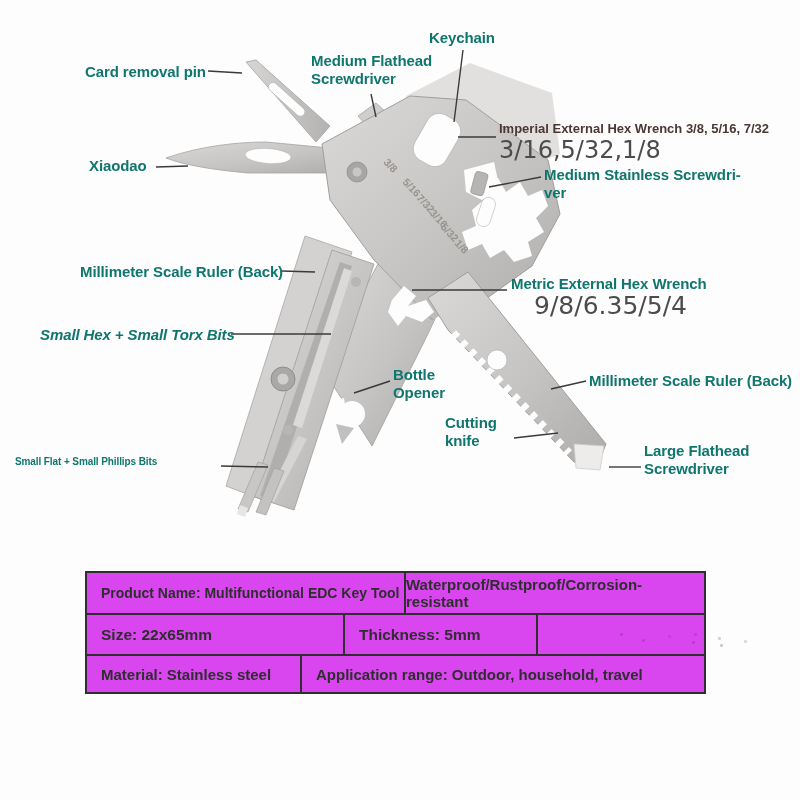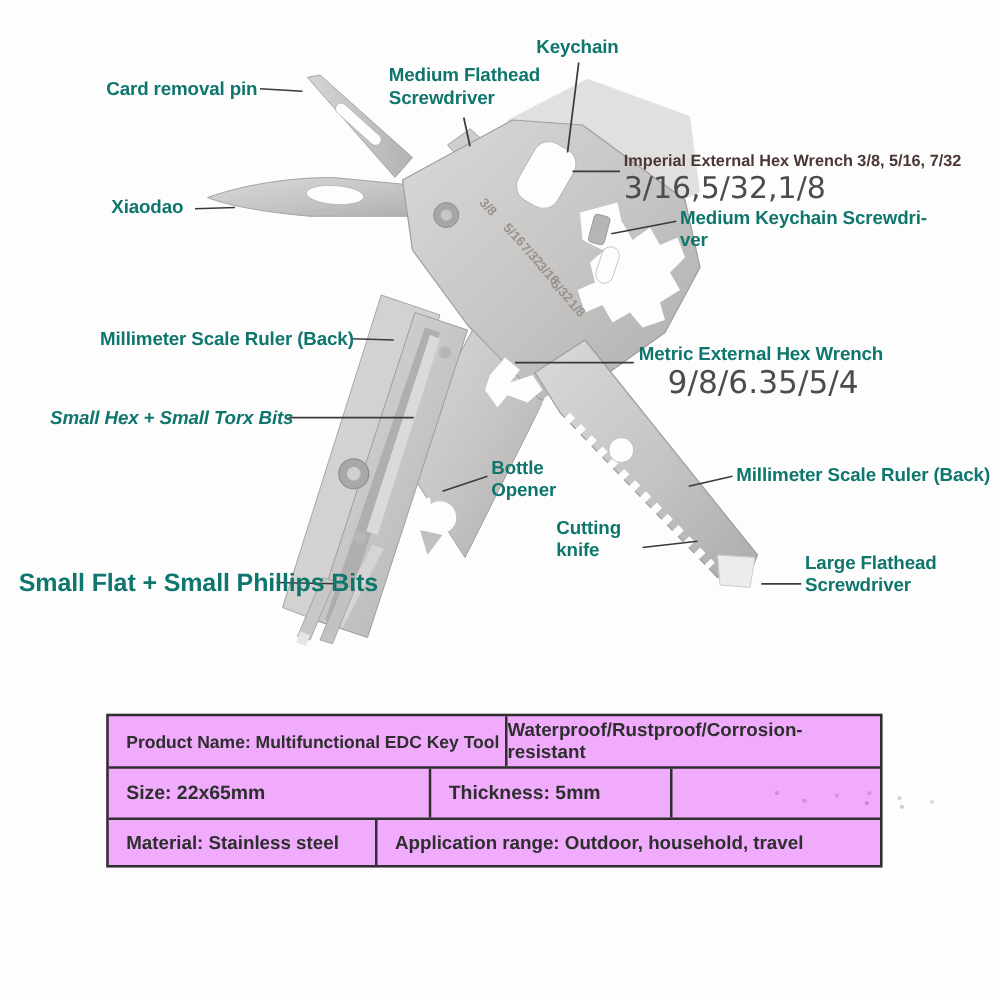--- a/index.html
+++ b/index.html
@@ -7,21 +7,21 @@
           font-family:"Liberation Sans",sans-serif;overflow:hidden;}
   #tool-svg{position:absolute;left:0;top:0;}
   .lbl{position:absolute;font-weight:700;font-size:15px;color:#0f766e;
        white-space:pre-line;line-height:1.18;letter-spacing:-0.1px;}
   .lbl-sm{font-size:13px;color:#4b3734;letter-spacing:0;}
   .big-frac{position:absolute;font-family:"DejaVu Sans",sans-serif;font-weight:400;
             color:#4c4c4c;white-space:nowrap;}
   .center{text-align:left;}
   
   .spec{position:absolute;left:85px;top:571px;width:617px;border:2.5px solid #2f2f2f;
-        background:#f0abfc;color:#2e2e2e;font-weight:700;}
+        background:#d946ef;color:#2e2e2e;font-weight:700;}
   .srow{display:flex;box-sizing:border-box;}
   .srow + .srow{border-top:2.5px solid #2f2f2f;}
   .scell{box-sizing:border-box;display:flex;align-items:center;padding-left:14px;}
   .scell + .scell{border-left:2.5px solid #2f2f2f;}
   .r1{height:40px;} .r2{height:41px;} .r3{height:38px;}
   .r1 .c1{width:317px;font-size:14px;}
   .r1 .c2{flex:1;justify-content:center;padding-left:0;font-size:15px;}
   .r2 .c1{width:256px;font-size:15.5px;}
   .r2 .c2{width:193px;font-size:15.5px;}
   .r2 .c3{flex:1;justify-content:center;padding-left:0;}
@@ -143,33 +143,33 @@
     </g>
   </svg>
 
   <div>
     <div class="lbl" style="left:429px;top:29px;">Keychain</div>
     <div class="lbl" style="left:85px;top:63px;">Card removal pin</div>
     <div class="lbl" style="left:311px;top:52px;">Medium Flathead
 Screwdriver</div>
     <div class="lbl lbl-sm" style="left:499px;top:121px;">Imperial External Hex Wrench 3/8, 5/16, 7/32</div>
     <div class="big-frac" style="left:499px;top:136px;font-size:24px;">3/16,5/32,1/8</div>
-    <div class="lbl" style="left:544px;top:166px;">Medium Keychain Screwdri-
+    <div class="lbl" style="left:544px;top:166px;">Medium Stainless Screwdri-
 ver</div>
     <div class="lbl" style="left:89px;top:157px;">Xiaodao</div>
     <div class="lbl" style="left:80px;top:263px;">Millimeter Scale Ruler (Back)</div>
     <div class="lbl" style="left:40px;top:326px;font-style:italic;">Small Hex + Small Torx Bits</div>
     <div class="lbl" style="left:511px;top:275px;">Metric External Hex Wrench</div>
     <div class="big-frac" style="left:534px;top:291px;font-size:25px;">9/8/6.35/5/4</div>
     <div class="lbl" style="left:393px;top:366px;">Bottle
 Opener</div>
     <div class="lbl" style="left:589px;top:372px;">Millimeter Scale Ruler (Back)</div>
     <div class="lbl center" style="left:445px;top:414px;width:76px;">Cutting
 knife</div>
-    <div class="lbl" style="left:15px;top:456px;font-size:20px;">Small Flat + Small Phillips Bits</div>
+    <div class="lbl" style="left:15px;top:456px;font-size:10px;">Small Flat + Small Phillips Bits</div>
     <div class="lbl" style="left:644px;top:442px;">Large Flathead
 Screwdriver</div>
   </div>
 
   <div class="spec">
     <div class="srow r1">
       <div class="scell c1">Product Name: Multifunctional EDC Key Tool</div>
       <div class="scell c2">Waterproof/Rustproof/Corrosion-resistant</div>
     </div>
     <div class="srow r2">

